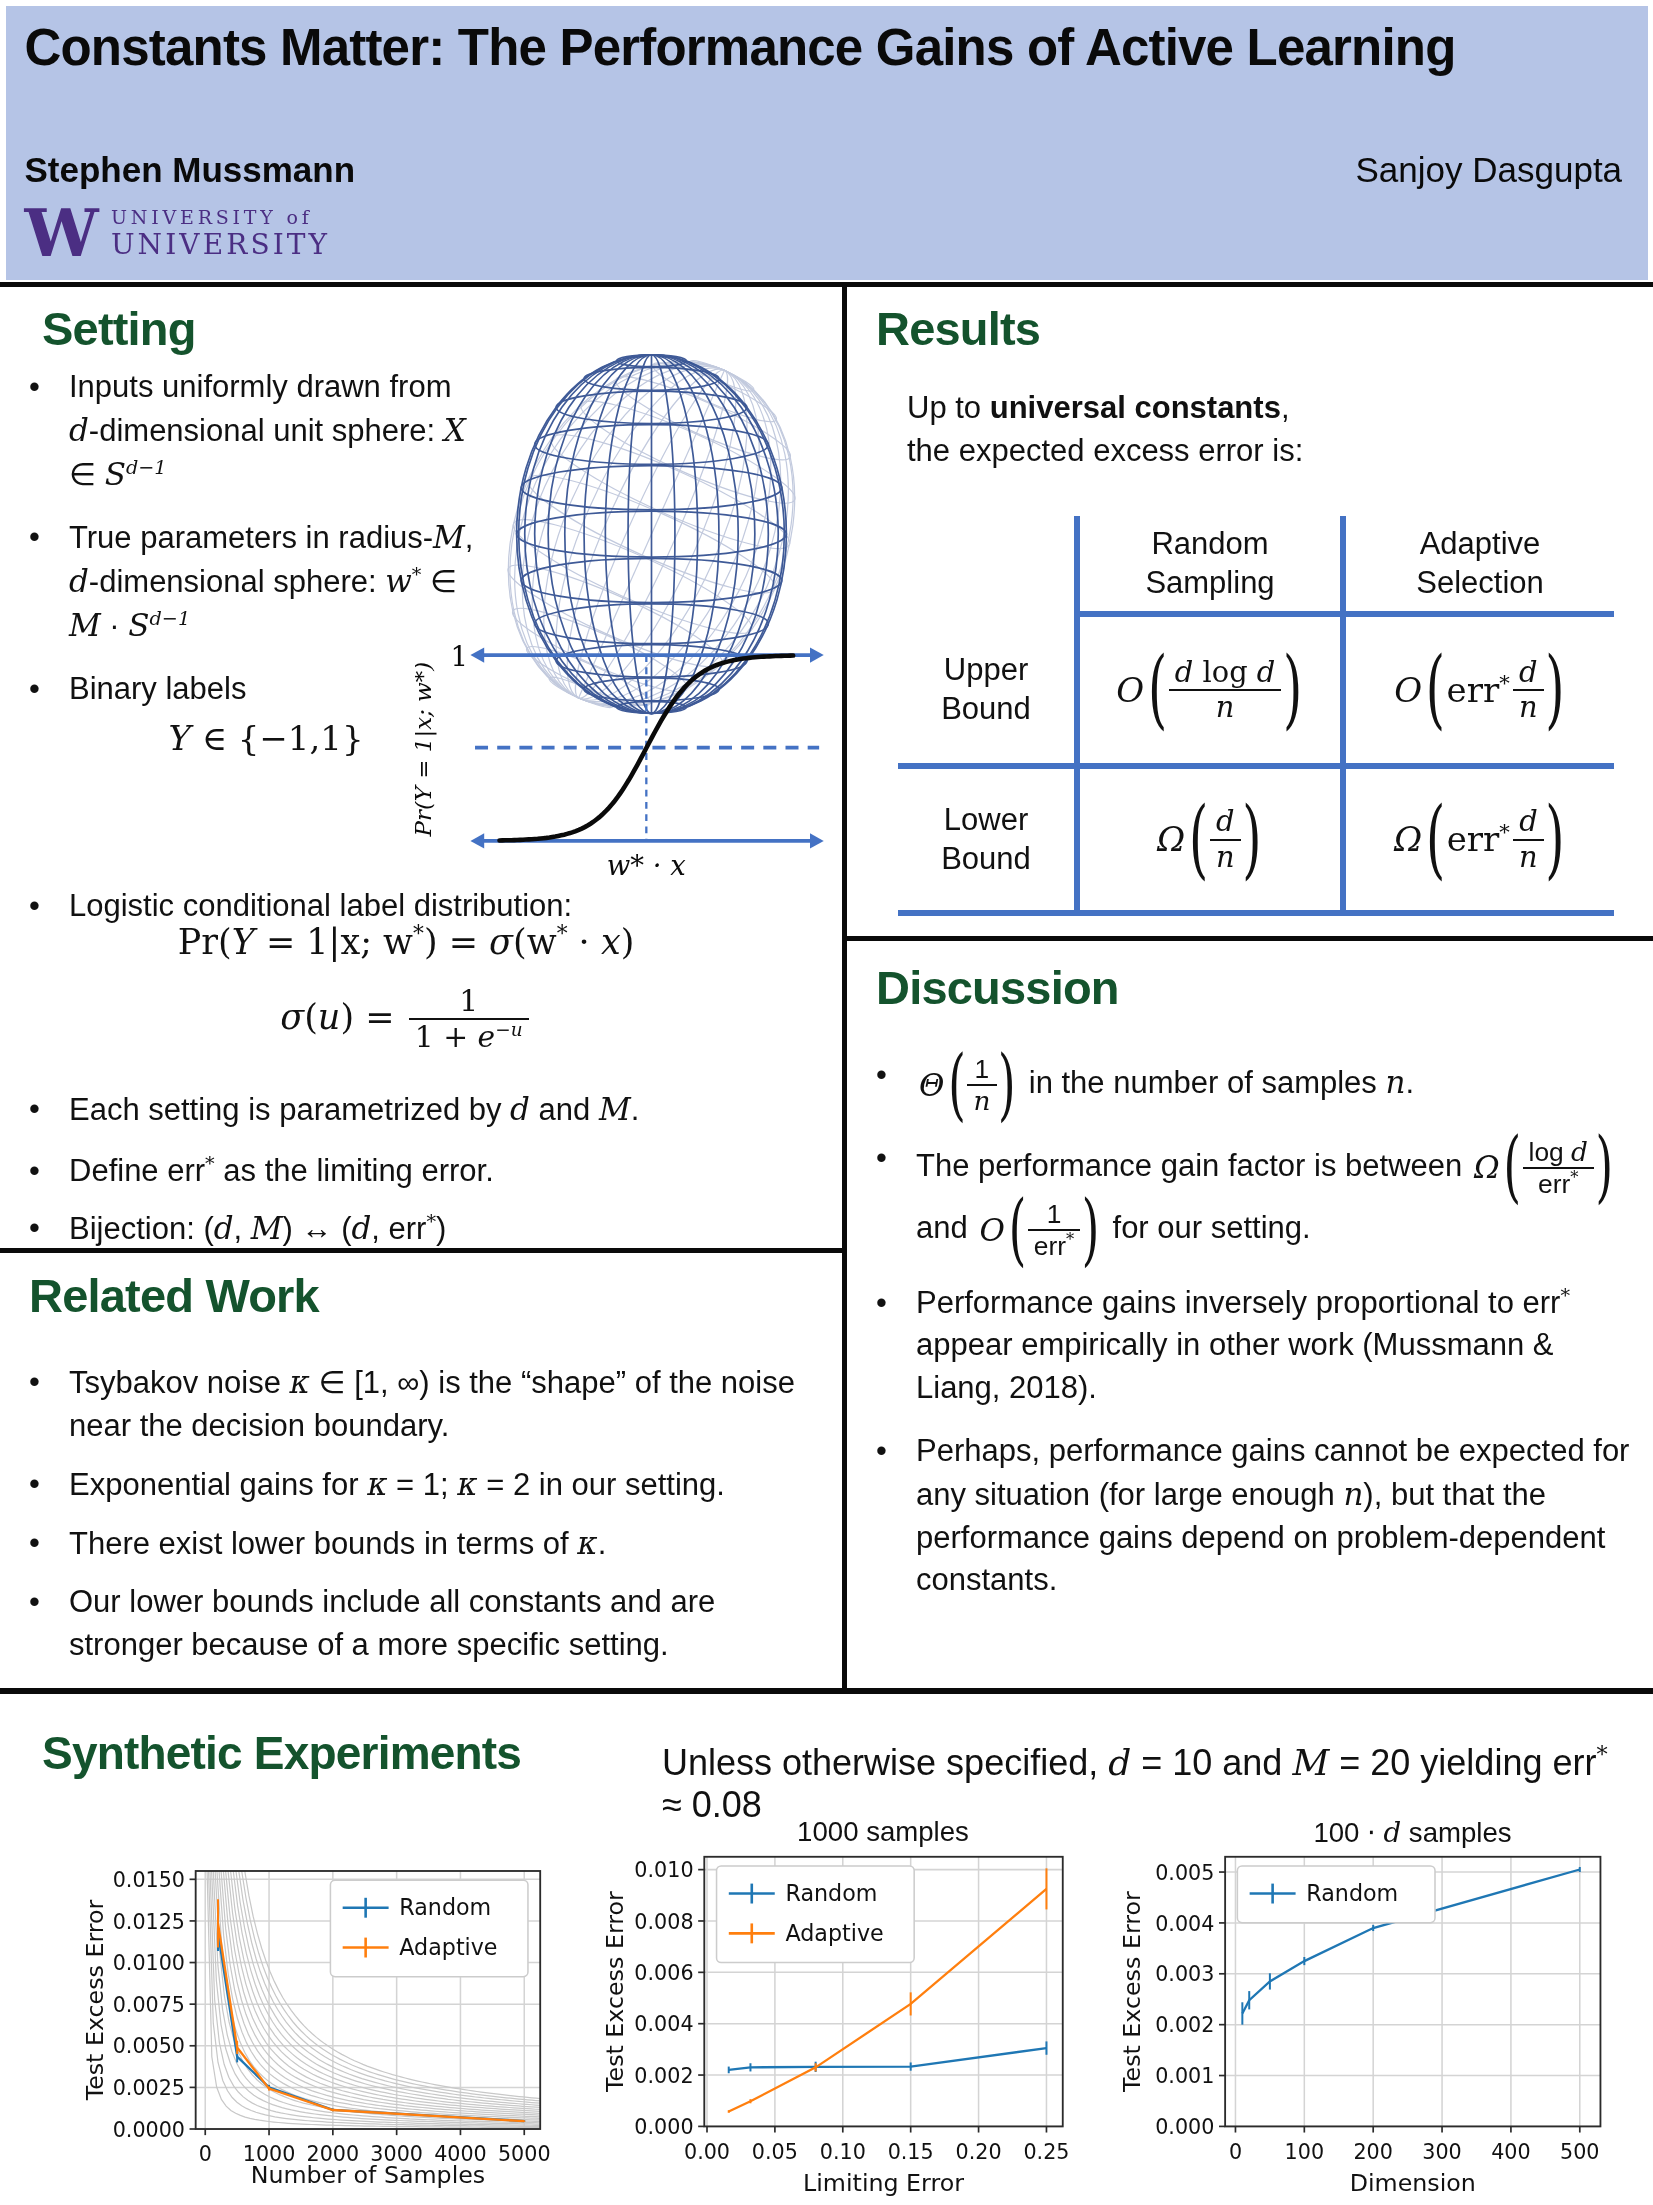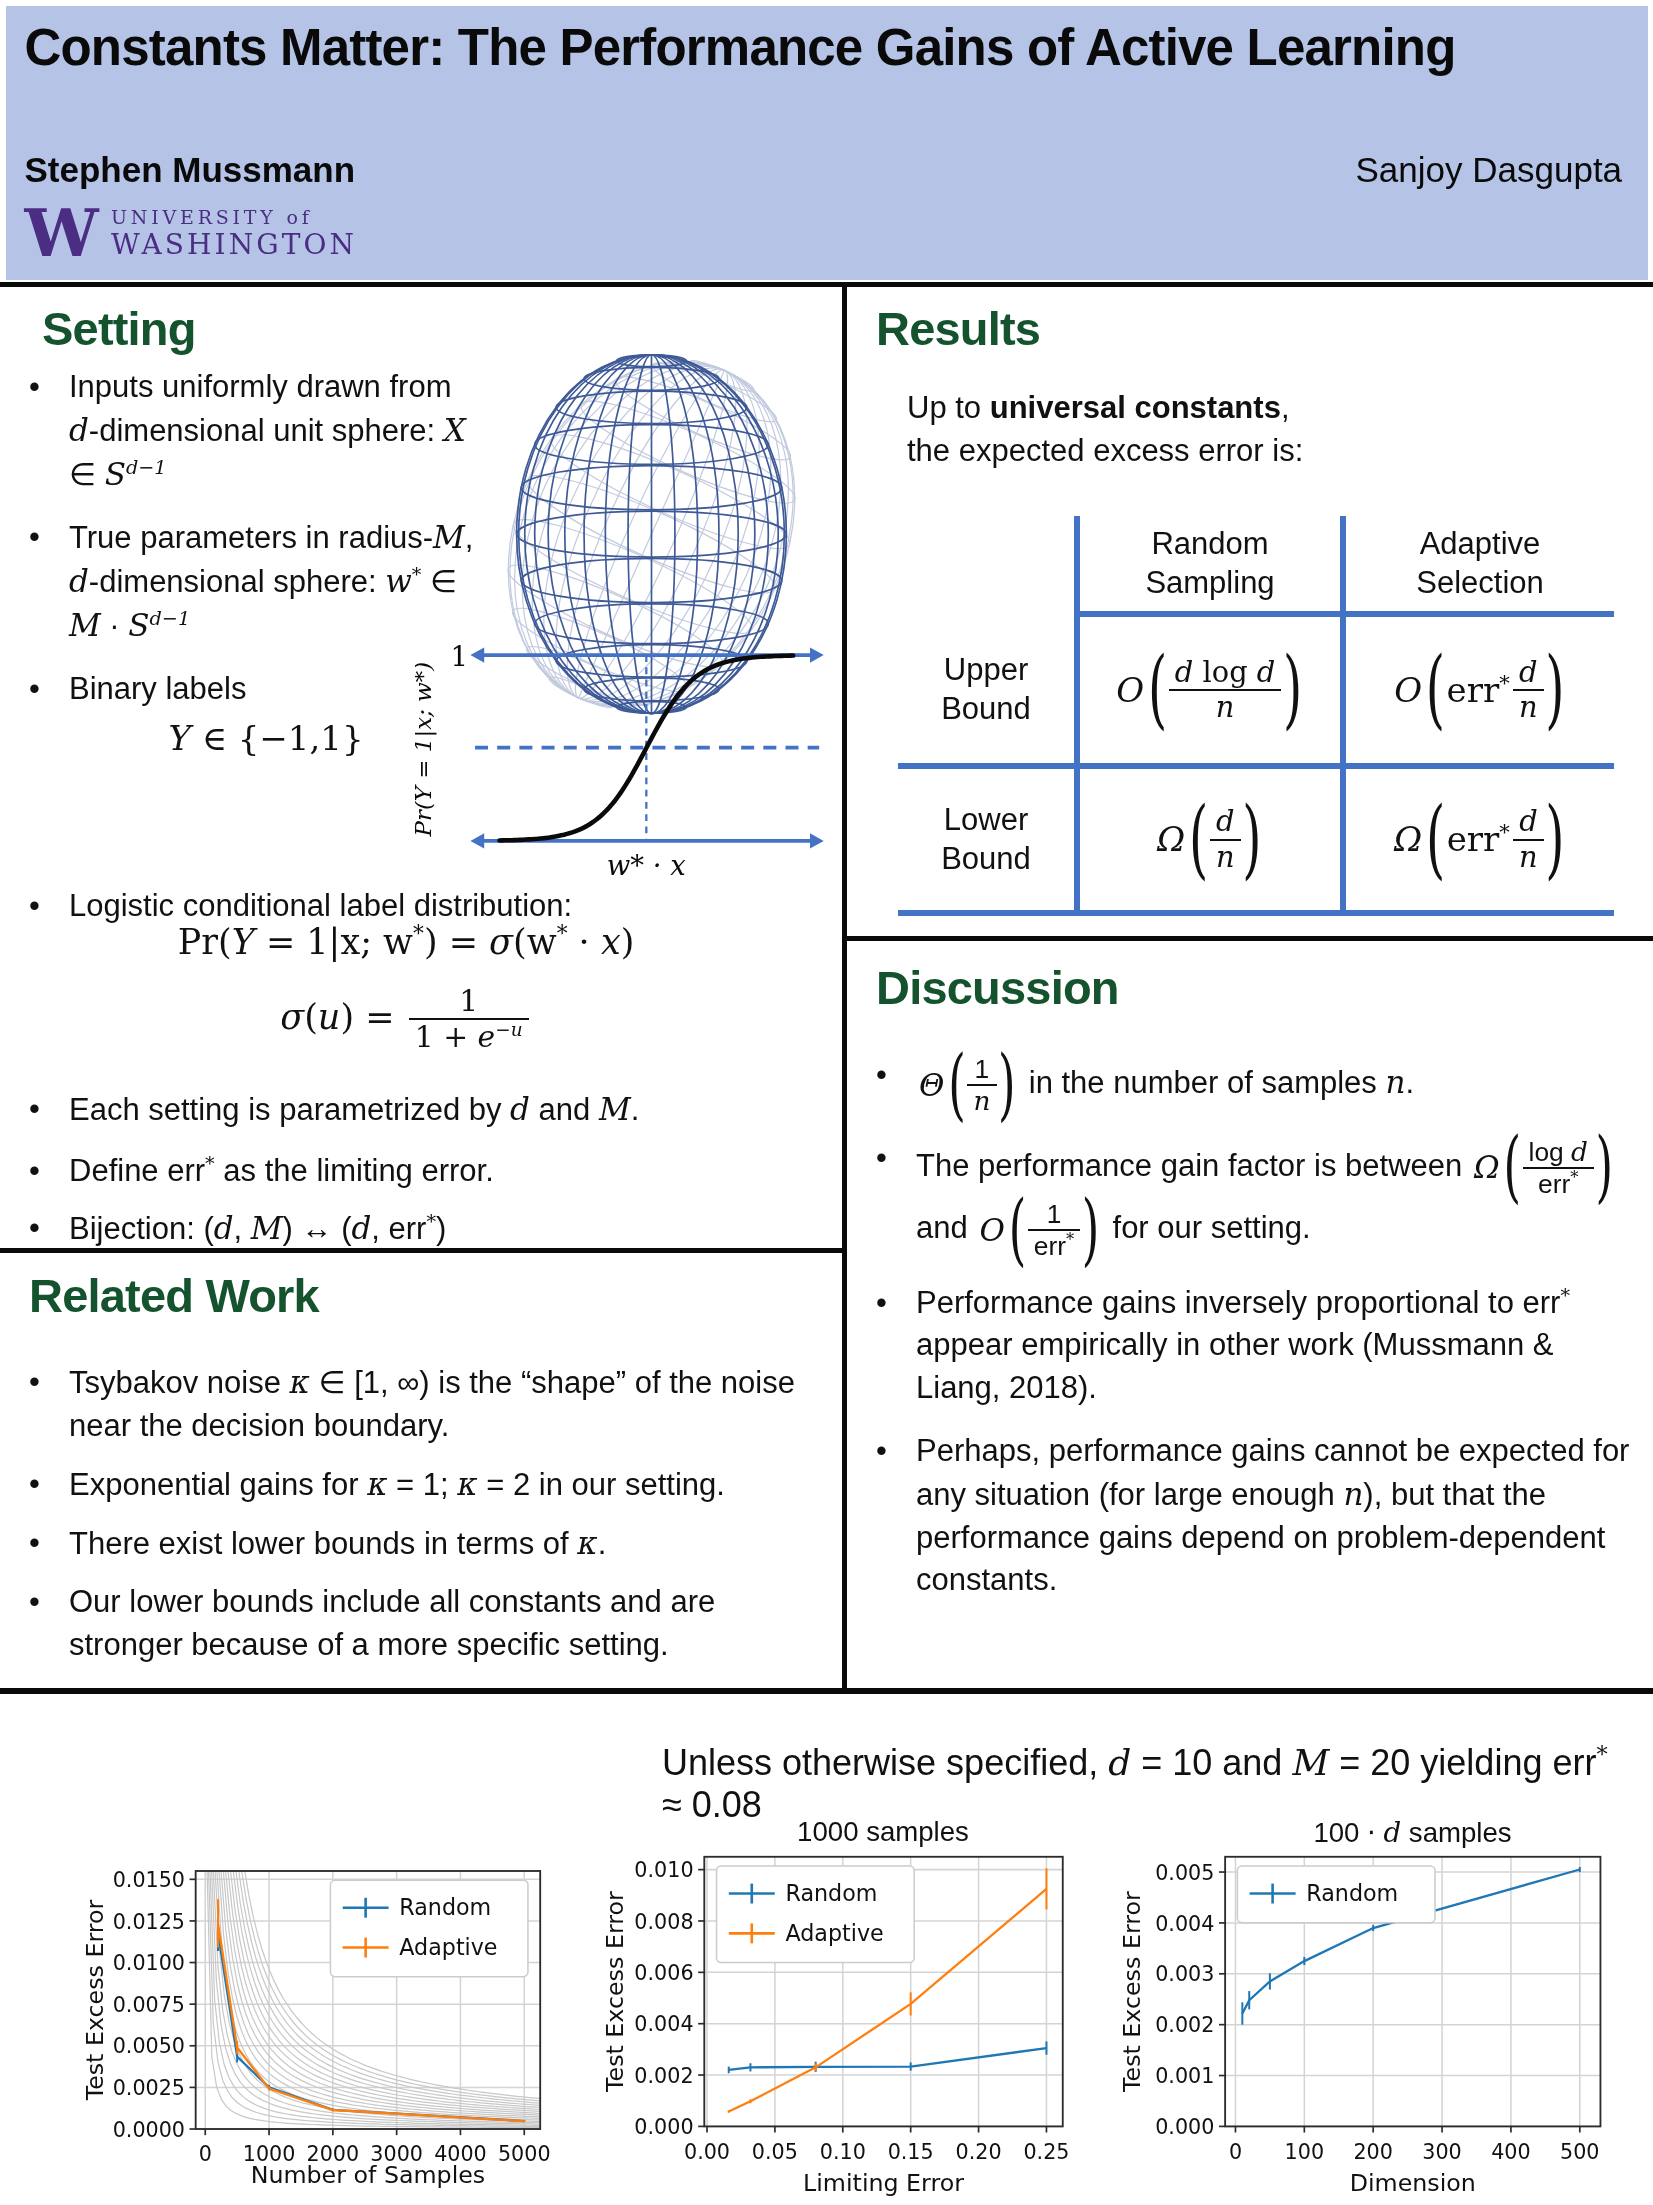--- a/index.html
+++ b/index.html
@@ -54,21 +54,21 @@
 <div id="poster">
 
   <div id="hdr" class="abs" style="left: 6.1px; top: 6.1px; width: 1642px; height: 274px; background: rgb(181, 196, 230);">
     <div class="abs h1" style="left:18.4px;top:12.3px;">Constants Matter: The Performance Gains of Active Learning</div>
     <div class="abs author bold" style="left:18.4px;top:144px;">Stephen Mussmann</div>
     <div class="abs author" style="right:26px;top:144px;">Sanjoy Dasgupta</div>
     <div class="abs uw-logo" style="left: 18.4px; top: 198px; color: rgb(75, 46, 131);">
       <span class="uw-w">W</span>
       <span style="display:flex;flex-direction:column;">
         <span class="uw-l1">UNIVERSITY of</span>
-        <span class="uw-l2">WASHINGTON</span>
+        <span class="uw-l2">UNIVERSITY</span>
       </span>
     </div>
   </div>
   <div class="abs blk" style="left:0;top:282px;width:1654px;height:5.4px;"></div>
 
   <div class="abs blk" style="left:842px;top:287px;width:4.6px;height:1401px;"></div>
   <div class="abs blk" style="left:0;top:1248px;width:847px;height:5.4px;"></div>
   <div class="abs blk" style="left:847px;top:936px;width:807px;height:5.4px;"></div>
   <div class="abs blk" style="left:0;top:1688px;width:1654px;height:6.1px;"></div>
 
@@ -314,20 +314,21 @@
         <span class="content"><span>Performance gains inversely proportional to err</span><span class="seg-sup">*</span><span> appear empirically in other work (Mussmann &amp; Liang, 2018).</span></span>
       </div>
       <div class="item">
         <span class="dot">•</span>
         <span class="content"><span>Perhaps, performance gains cannot be expected for any situation (for large enough </span><span class="seg-i">n</span><span>), but that the performance gains depend on problem-dependent constants.</span></span>
       </div>
     </div>
   </div>
 
   <div class="abs" style="left:0;top:1695px;width:1654px;height:511px;">
+    <div class="abs h2" style="left:42px;top:31px;font-size:46px;">Synthetic Experiments</div>
     <div class="abs note" style="left:662px;top:47px;width:965px;"><span>Unless otherwise specified, </span><span class="seg-i">d</span><span> = 10 and </span><span class="seg-i">M</span><span> = 20 yielding err</span><span class="seg-sup">*</span><span> ≈ 0.08</span></div>
     <div class="abs plot-title" style="left:704px;top:121px;width:358px;"><span>1000 samples</span></div>
     <div class="abs plot-title" style="left:1225px;top:121px;width:375px;"><span>100 ⋅ </span><span class="seg-i">d</span><span> samples</span></div>
 
     <svg class="abs" style="left:77px;top:159px;" width="490" height="341" viewBox="0 0 640 445">
         <defs>
           <clipPath id="cp0">
             <rect x="155" y="22" width="450" height="337"></rect>
           </clipPath>
         </defs>

